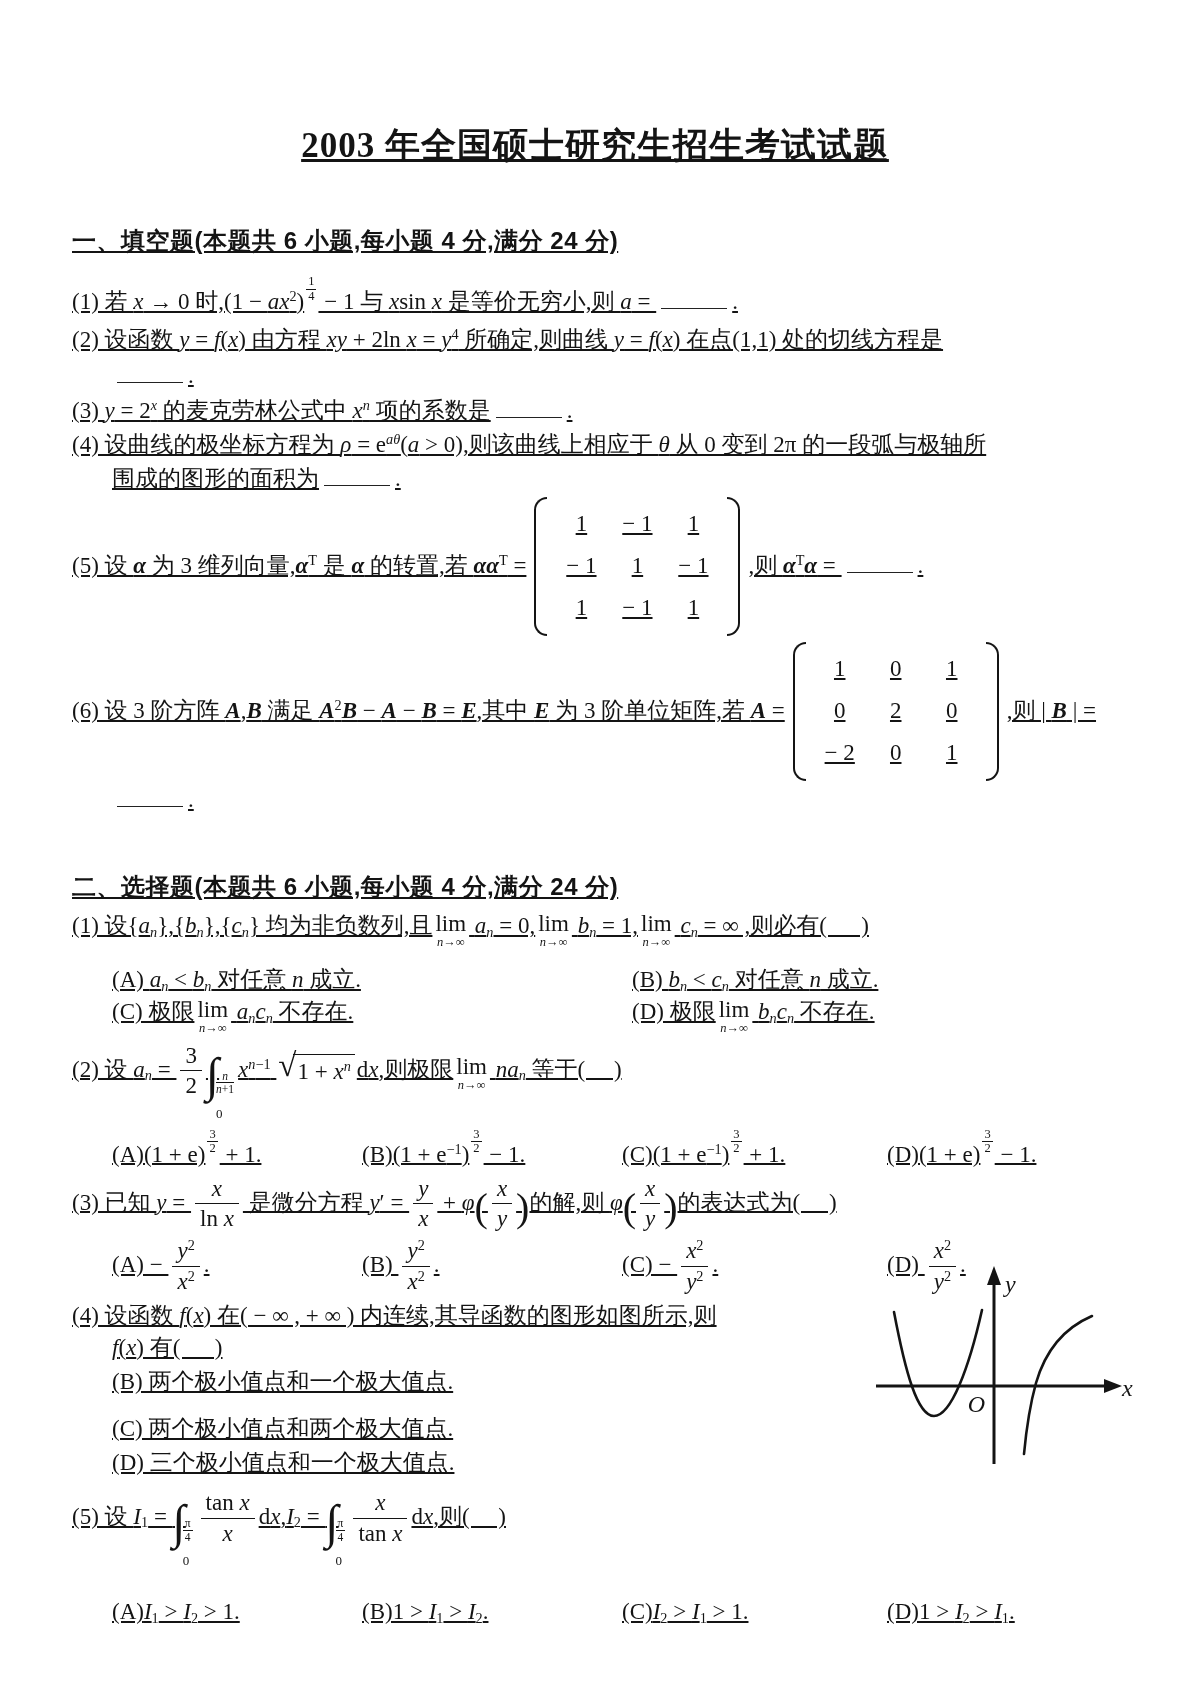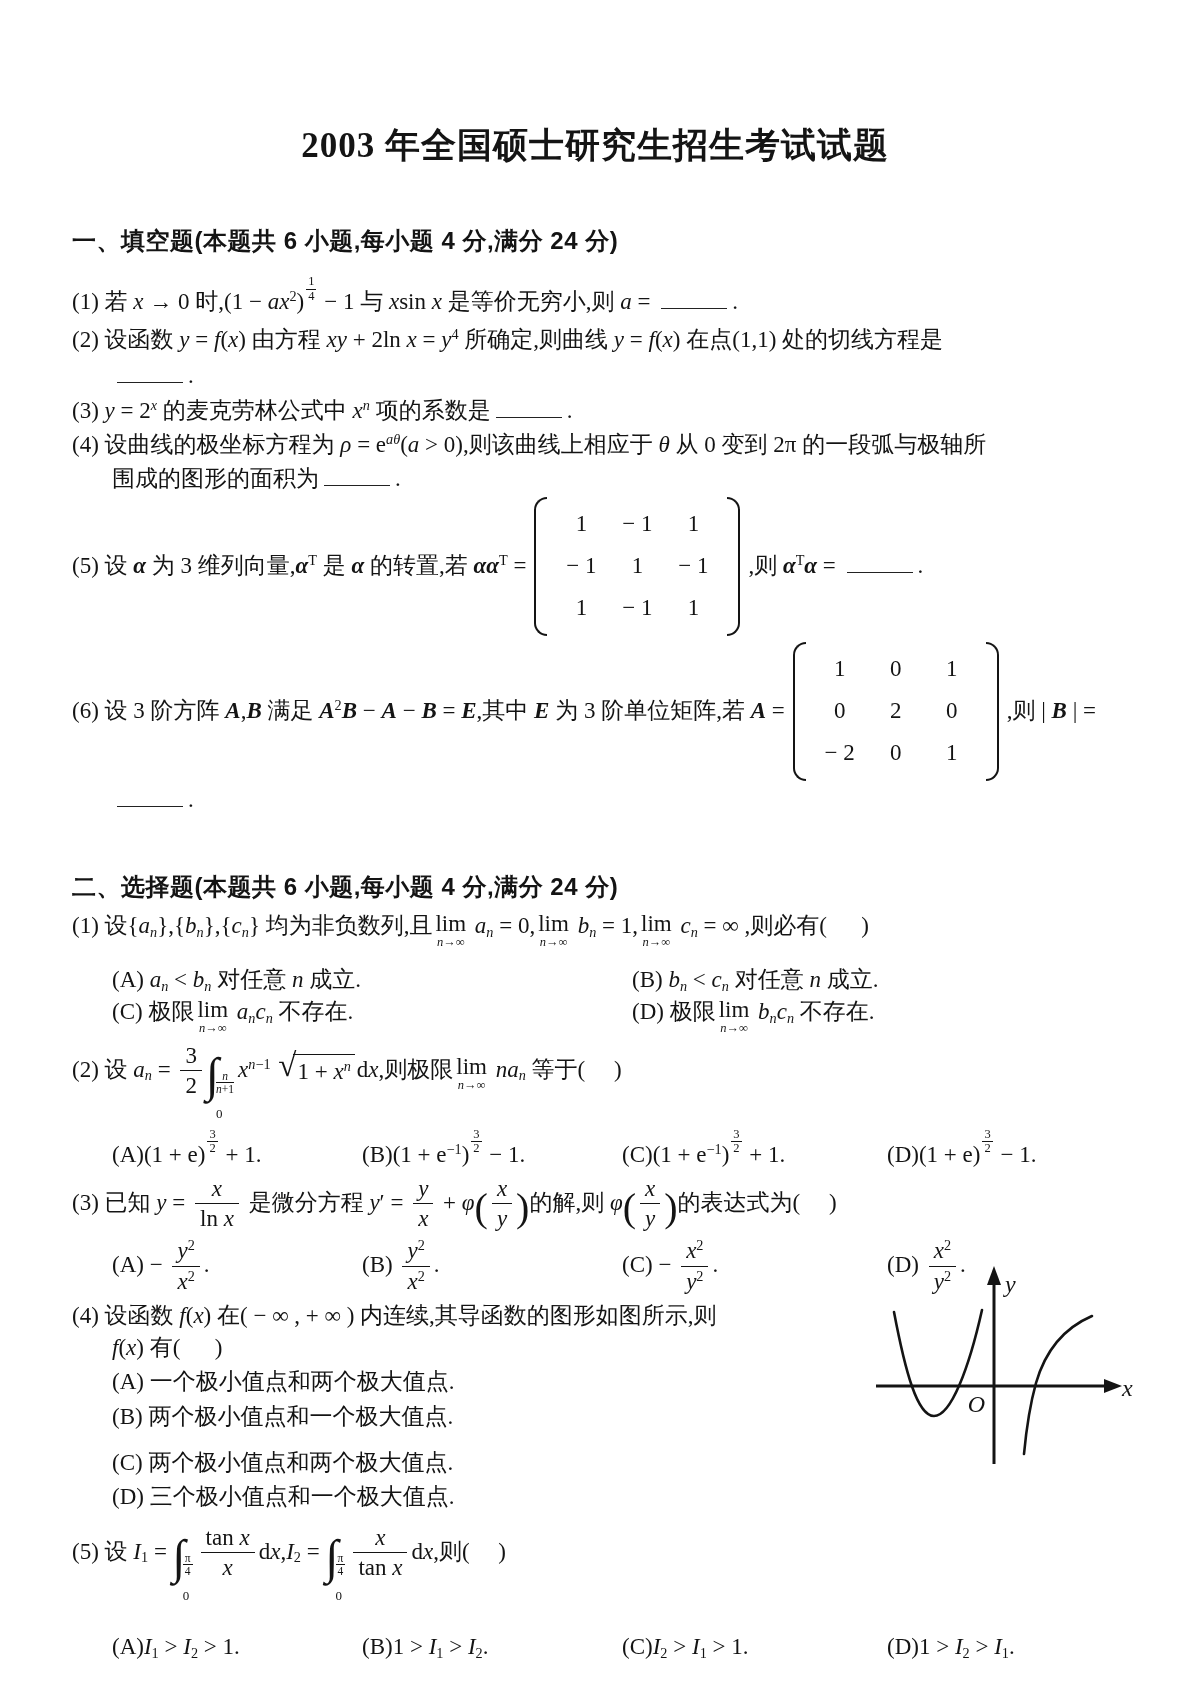--- a/index.html
+++ b/index.html
@@ -5,20 +5,21 @@
   * { box-sizing: border-box; margin: 0; padding: 0; }
   html,body { background:#ffffff; }
   .page {
     position: relative;
     width: 1190px; height: 1678px;
     background: #ffffff;
     color: #141414;
     font-family: "Liberation Serif", "DejaVu Serif", serif;
     font-size: 23px;
     overflow: hidden;
+    text-decoration: underline;
   }
   .title {
     padding-top: 122px;
     text-align: center;
     font-size: 35px;
     font-weight: bold;
     letter-spacing: 1px;
   }
   .content { padding: 0 72px; }
   .sec-h {
@@ -155,21 +156,20 @@
     <div class="q" style="margin-top:6px">(3) 已知 <i>y</i> = <span class="frac"><span class="fn"><i>x</i></span><span class="fd">ln <i>x</i></span></span> 是微分方程 <i>y</i>′ = <span class="frac"><span class="fn"><i>y</i></span><span class="fd"><i>x</i></span></span> + <i>φ</i><span class="bp">(</span><span class="frac"><span class="fn"><i>x</i></span><span class="fd"><i>y</i></span></span><span class="bp">)</span>的解,则 <i>φ</i><span class="bp">(</span><span class="frac"><span class="fn"><i>x</i></span><span class="fd"><i>y</i></span></span><span class="bp">)</span>的表达式为(&nbsp;&nbsp;&nbsp;&nbsp;&nbsp;)</div>
     <div class="q opts4" style="margin-top:6px">
       <span>(A) − <span class="frac"><span class="fn"><i>y</i><sup>2</sup></span><span class="fd"><i>x</i><sup>2</sup></span></span>.</span>
       <span>(B) <span class="frac"><span class="fn"><i>y</i><sup>2</sup></span><span class="fd"><i>x</i><sup>2</sup></span></span>.</span>
       <span>(C) − <span class="frac"><span class="fn"><i>x</i><sup>2</sup></span><span class="fd"><i>y</i><sup>2</sup></span></span>.</span>
       <span>(D) <span class="frac"><span class="fn"><i>x</i><sup>2</sup></span><span class="fd"><i>y</i><sup>2</sup></span></span>.</span>
     </div>
 
     <div class="q" style="margin-top:6px; max-width:800px">(4) 设函数 <i>f</i>(<i>x</i>) 在( − ∞ , + ∞ ) 内连续,其导函数的图形如图所示,则</div>
     <div class="q indent" style="margin-top:2px"><i>f</i>(<i>x</i>) 有(&nbsp;&nbsp;&nbsp;&nbsp;&nbsp;&nbsp;)</div>
-    <div class="q optline" style="margin-top:4px">(A) 一个极小值点和两个极大值点.</div>
     <div class="q optline" style="margin-top:4px">(B) 两个极小值点和一个极大值点.</div>
     <div class="q optline" style="margin-top:16px">(C) 两个极小值点和两个极大值点.</div>
     <div class="q optline" style="margin-top:4px">(D) 三个极小值点和一个极大值点.</div>
 
     <div class="q" style="margin-top:12px">(5) 设 <i>I</i><sub>1</sub> = <span class="int">∫</span><span class="ilims">
           <span class="iu"><span class="sfrac"><span class="fn">π</span><span class="fd">4</span></span></span>
           <span class="il">0</span>
         </span><span class="frac"><span class="fn">tan <i>x</i></span><span class="fd"><i>x</i></span></span>d<i>x</i>,<i>I</i><sub>2</sub> = <span class="int">∫</span><span class="ilims">
           <span class="iu"><span class="sfrac"><span class="fn">π</span><span class="fd">4</span></span></span>
           <span class="il">0</span>

